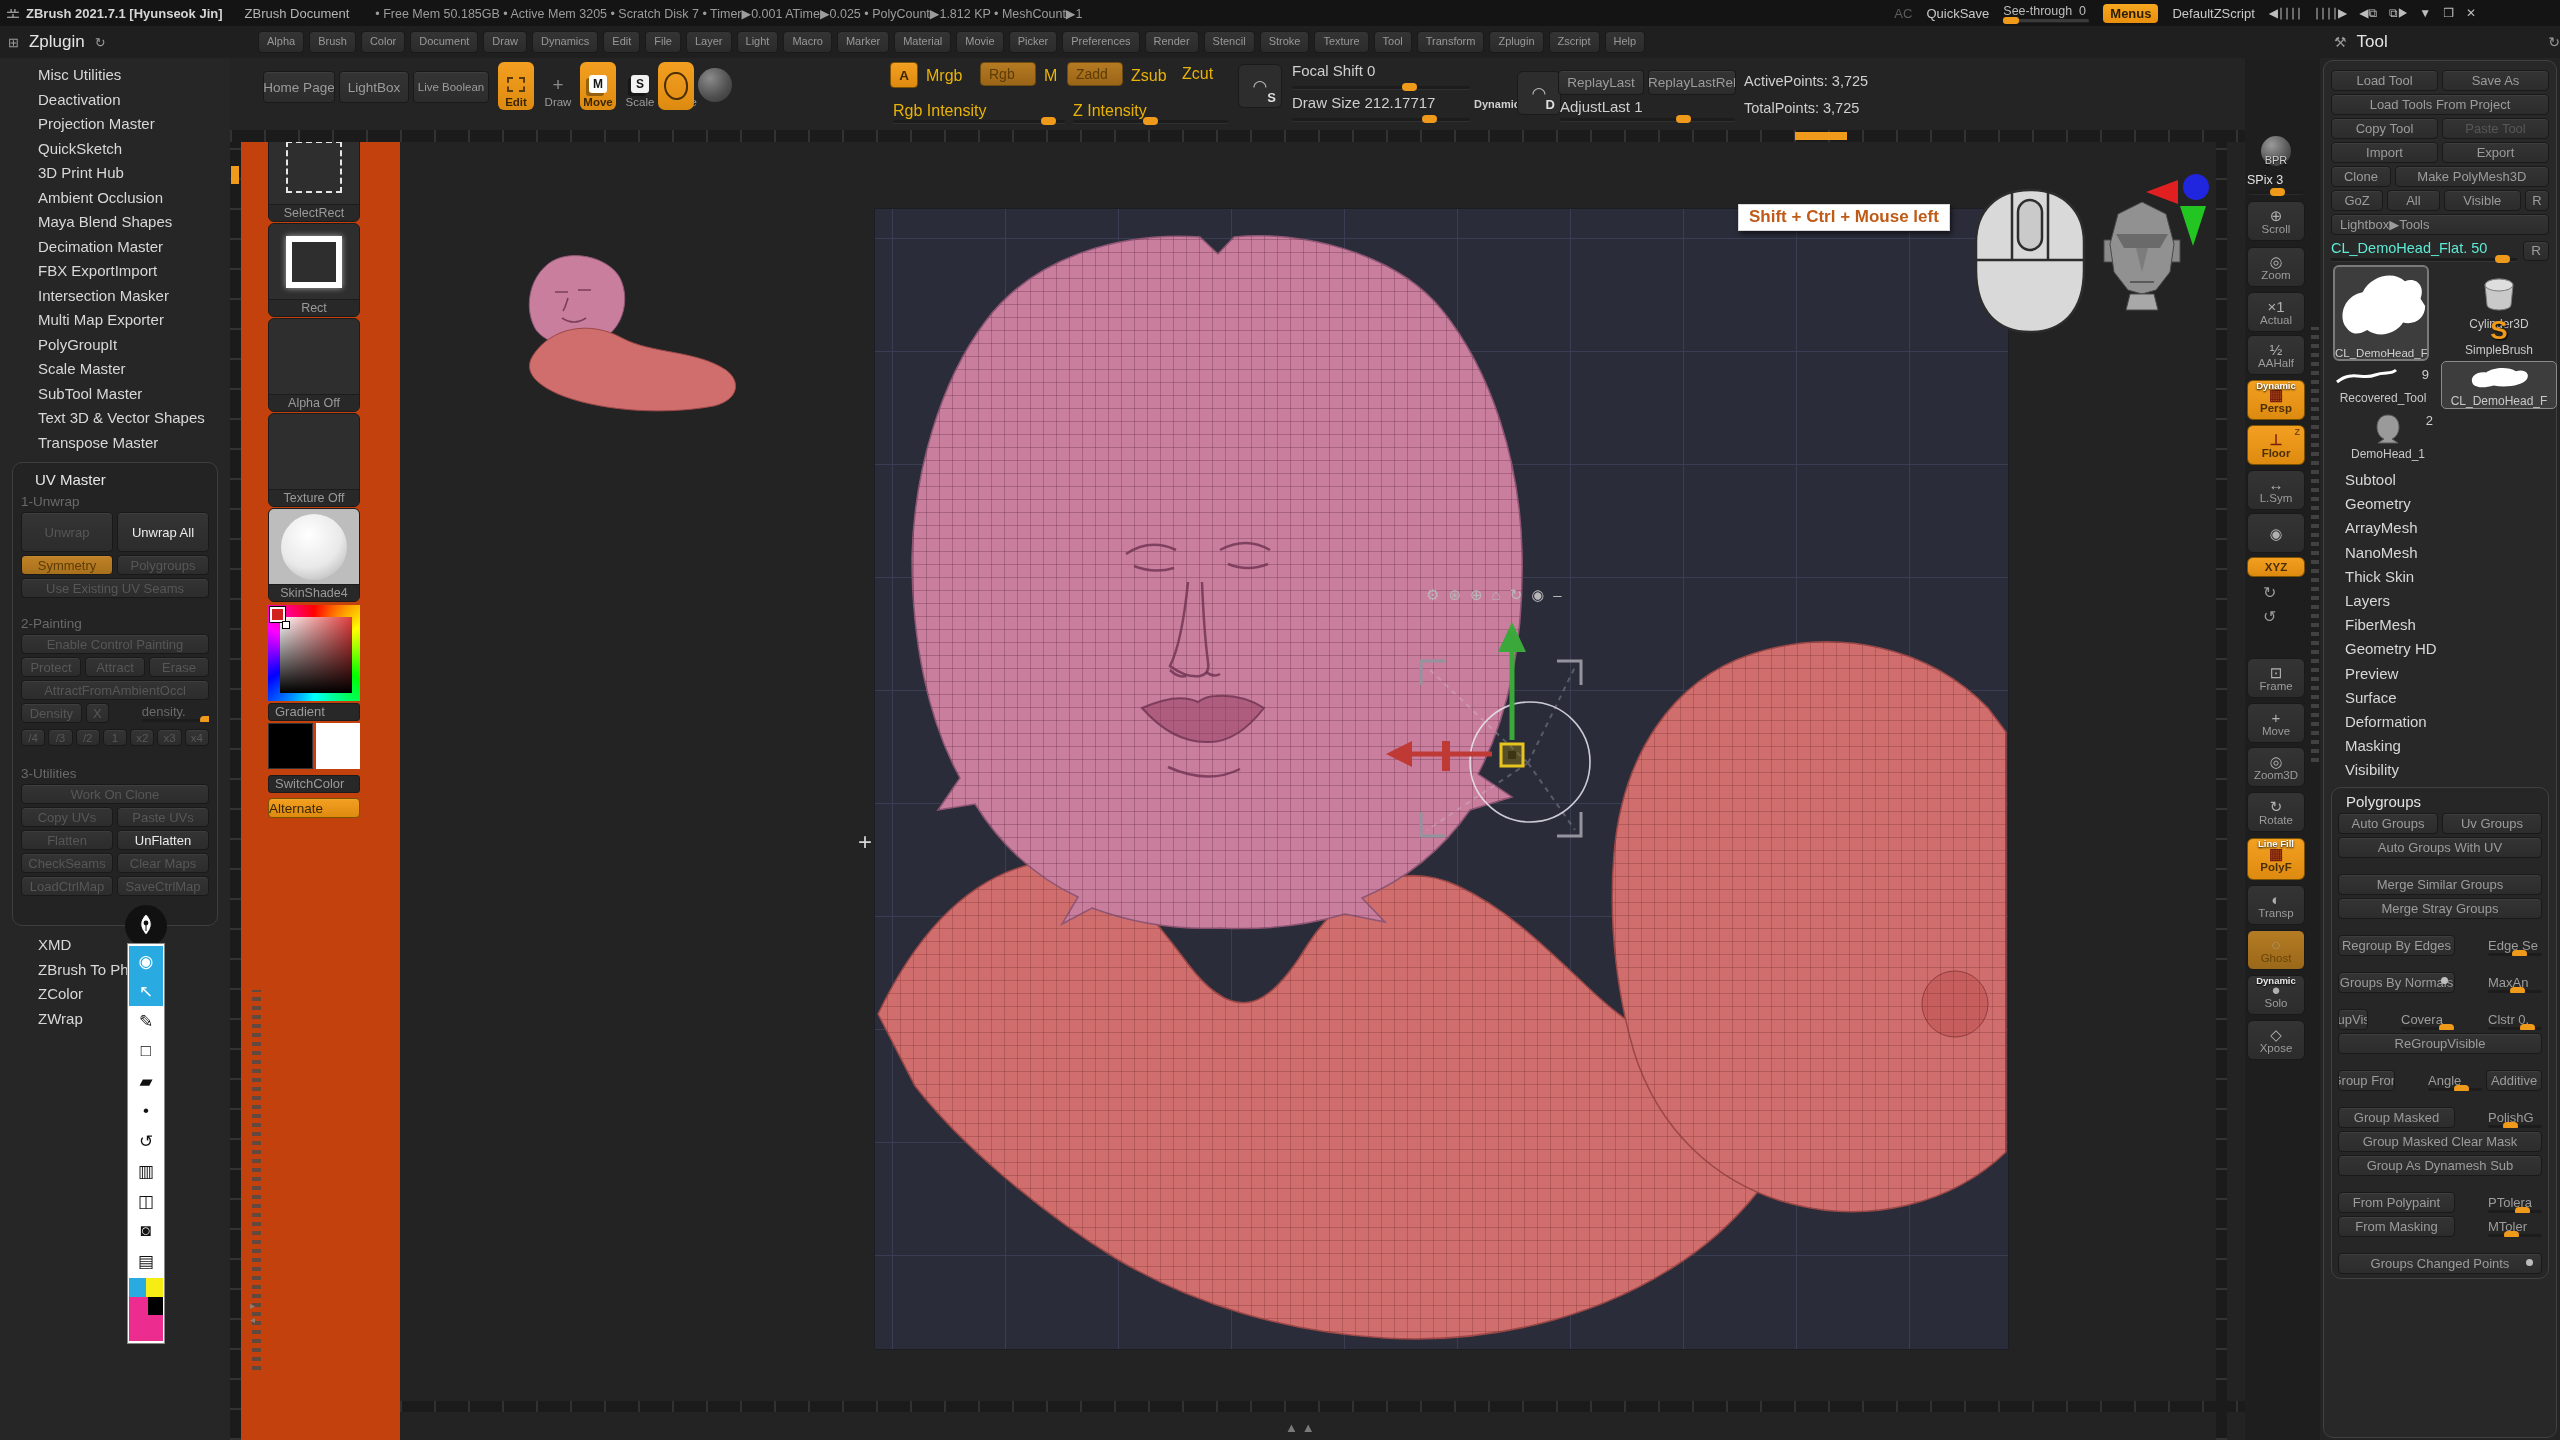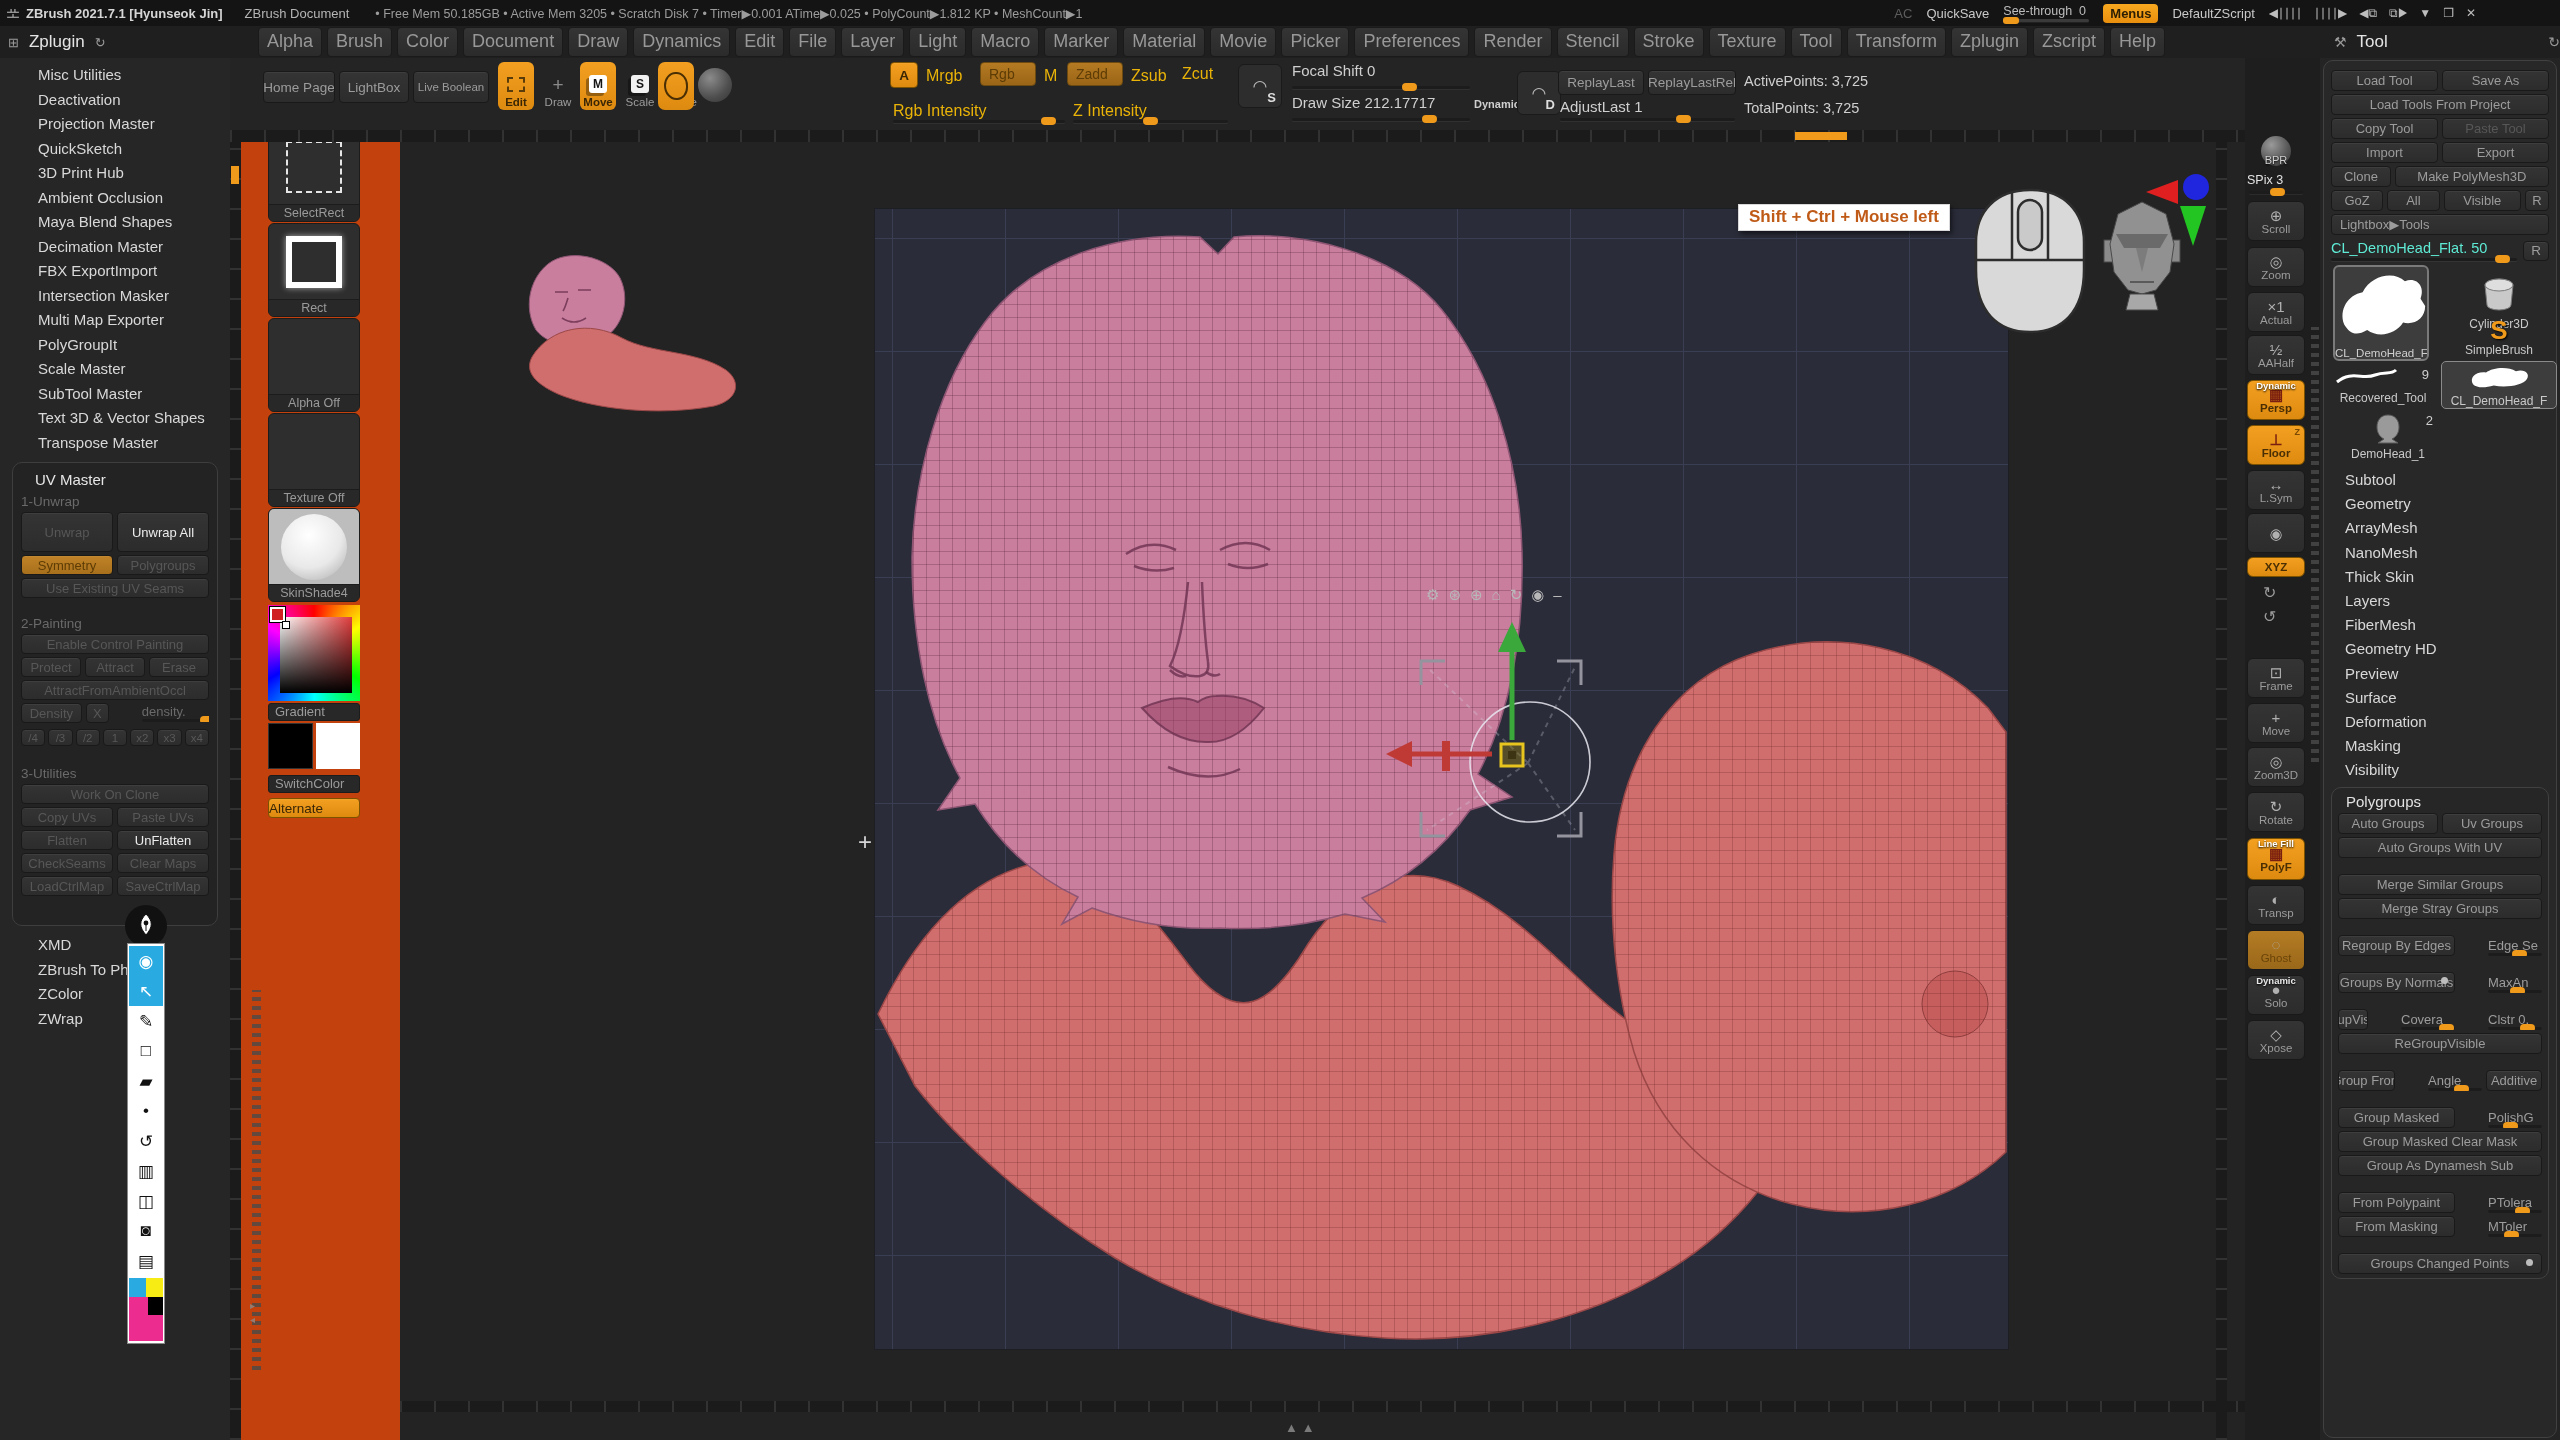--- a/index.html
+++ b/index.html
@@ -24,21 +24,21 @@
   .winglyphs { display:flex; gap:12px; color:#bdbdbd; font-size:12px; align-items:center; }
 
   
   #menurow { position:absolute; left:0; top:26px; width:2560px; height:32px; background:#1f1f1f;
     display:flex; align-items:center; z-index:49; }
   #zpluginhead { width:230px; display:flex; align-items:center; gap:10px; padding-left:8px; color:#e4e4e4; }
   #zpluginhead .ttl { font-size:17px; }
   #zpluginhead .gicon { color:#9a9a9a; font-size:13px; }
   #menubar { display:flex; gap:5px; padding-left:28px; flex:1; }
   .menu-item { background:linear-gradient(#343434,#2b2b2b); border:1px solid #1a1a1a; border-radius:4px;
-    color:#989898; font-size:18px; padding:3px 8px; line-height:1.2; font-family:inherit; cursor:default; }
+    color:#989898; font-size:11px; padding:3px 8px; line-height:1.2; font-family:inherit; cursor:default; }
   #toolhead { width:240px; display:flex; align-items:center; gap:10px; color:#e4e4e4; padding-left:14px; }
   #toolhead .ttl { font-size:17px; flex:1; }
   #toolhead .hammer,#toolhead .gicon { color:#9a9a9a; font-size:14px; }
 
   
   .btn { background:linear-gradient(#343434,#2c2c2c); border:1px solid #191919; border-radius:4px;
     color:#9c9c9c; font-size:13.5px; display:flex; align-items:center; justify-content:center;
     box-shadow:inset 0 1px 0 rgba(255,255,255,.05); white-space:nowrap; overflow:hidden; }
   .btn.dis { color:#575757; }
   .btn.lit { color:#ececec; }

